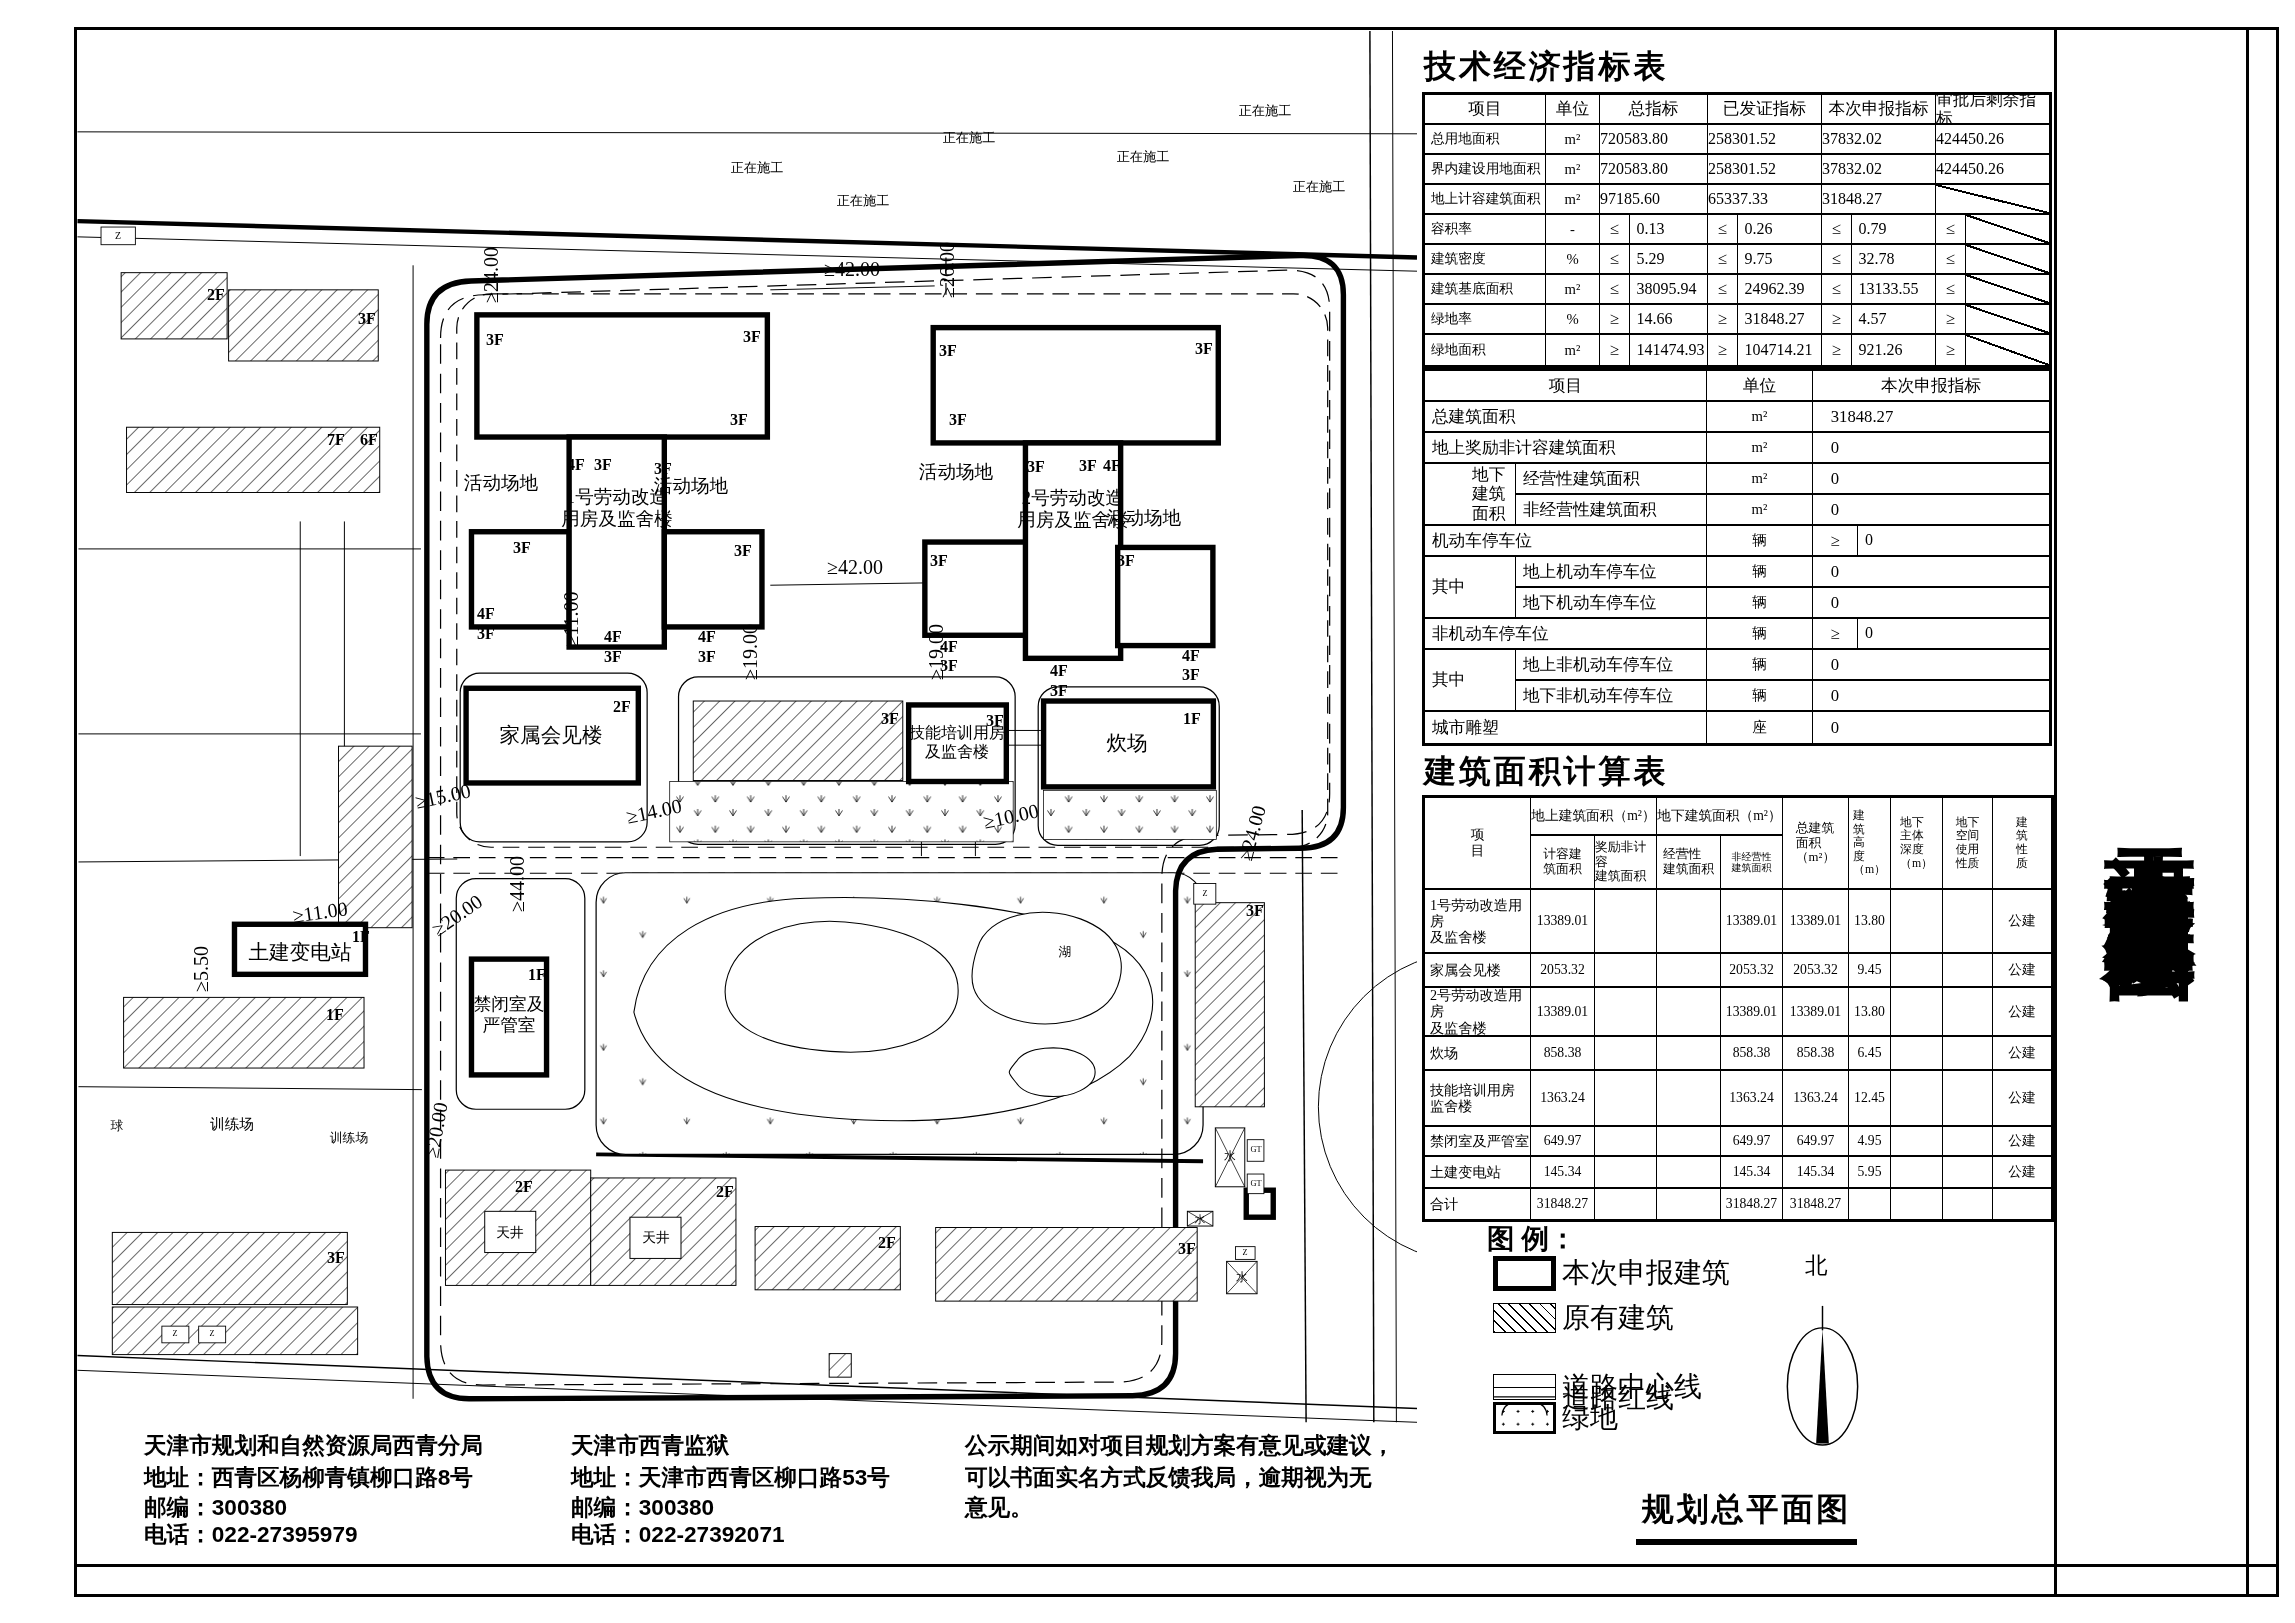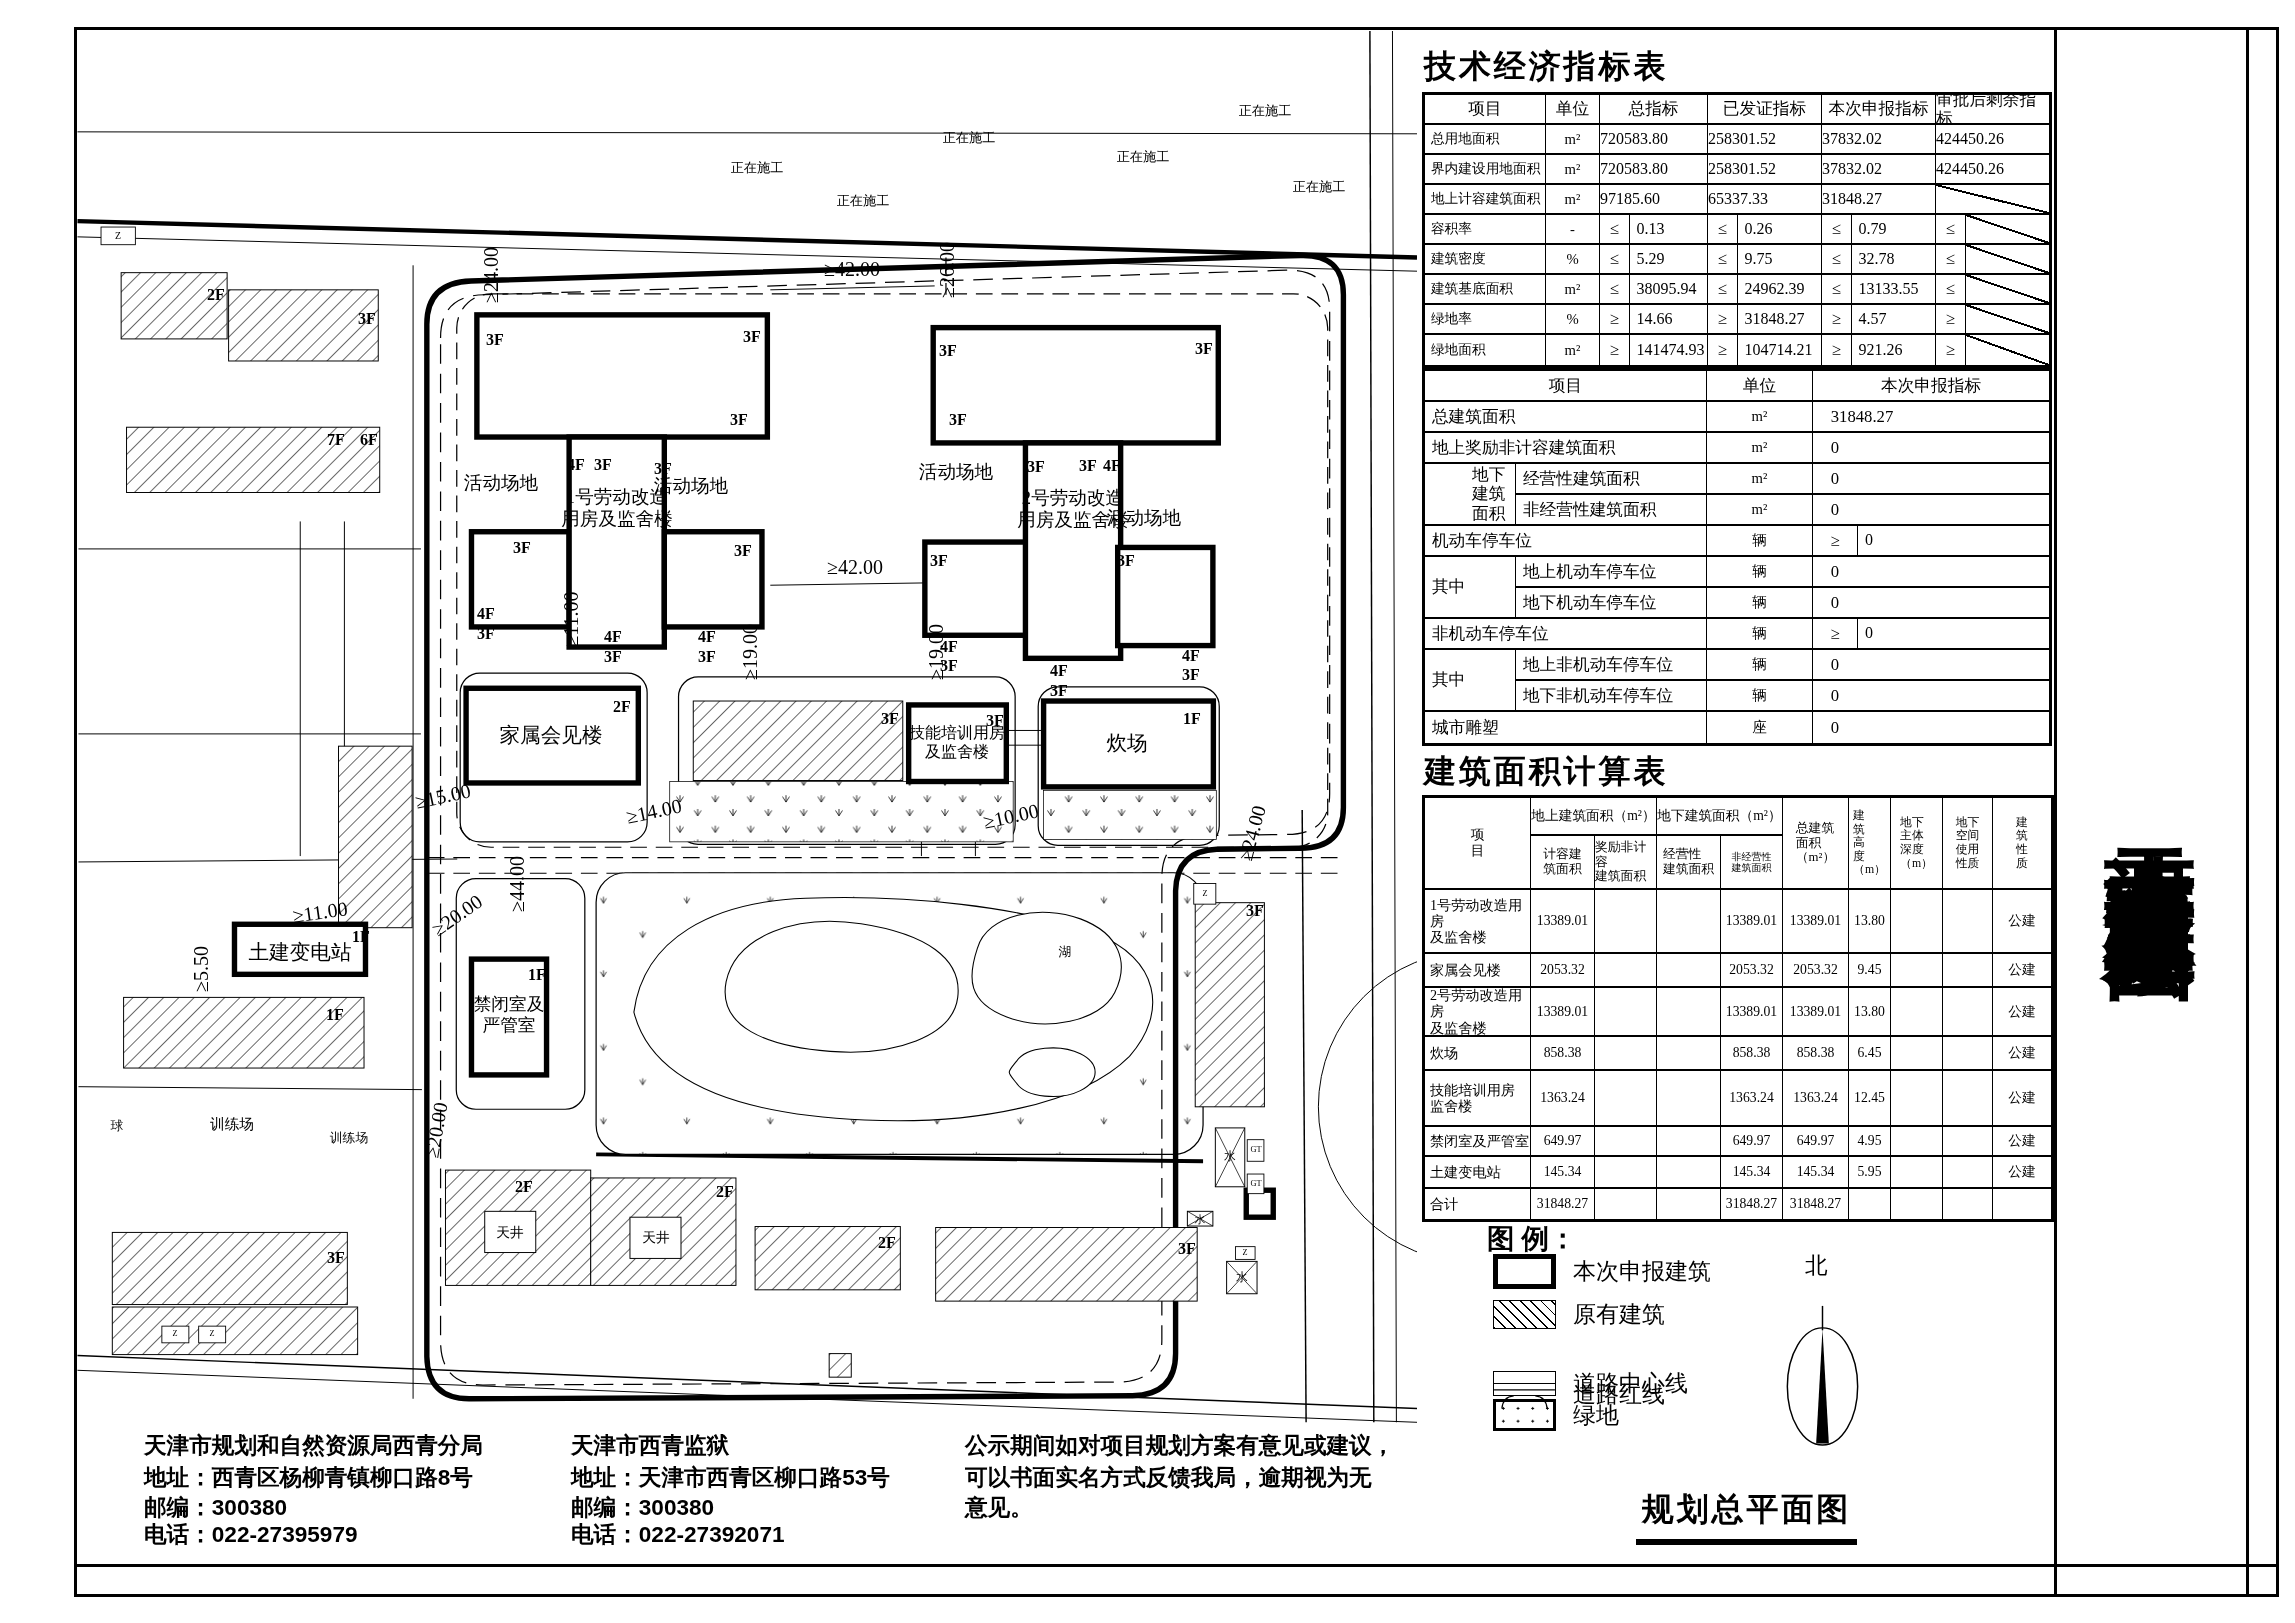--- a/index.html
+++ b/index.html
@@ -29,21 +29,21 @@
   .cunit{font-size:14.7px;} .cval{font-size:16px;}
   .sym{width:28.5px;align-self:stretch;display:flex;align-items:center;justify-content:center;border-right:1px solid #000;font-size:16.7px;}
   .valL{flex:1;padding-left:6.9px;font-size:16px;display:flex;align-items:center;}
   .diagfill{flex:1;align-self:stretch;background:linear-gradient(to top right,transparent calc(50% - 1px),#000 calc(50% - 1px),#000 calc(50% + 1px),transparent calc(50% + 1px));}
   .bname{font-size:16.7px;justify-content:flex-start;padding-left:6.9px;}
   .bval{font-size:16.7px;justify-content:flex-start;padding-left:17.7px;}
   .cc{font-size:13.7px;}
   
   #legend-title{position:absolute;left:1487px;top:1221px;font-size:27.5px;font-weight:bold;}
   .lg-item{position:absolute;left:1493px;display:flex;align-items:center;}
-  .lg-label{margin-left:17px;font-size:23px;}
+  .lg-label{margin-left:6px;font-size:28px;}
   .sw{width:63px;box-sizing:border-box;flex:none;}
   .sw-new{height:35px;border:5.9px solid #000;}
   .sw-old{height:29.4px;border:1px solid #000;background:repeating-linear-gradient(45deg,#000 0 1.2px,#fff 1.2px 7.4px);}
   .sw-center{height:25.5px;border:1px solid #000;background:linear-gradient(#000,#000) center/100% 1px no-repeat;}
   .sw-green{height:32px;border:3.9px solid #000;background-image:radial-gradient(#000 1.1px,transparent 1.4px);background-size:14.7px 12.8px;}
   #north-label{position:absolute;left:1805px;top:1250px;font-size:22.6px;}
   
   .fline{position:absolute;font-family:"Liberation Sans","DejaVu Sans",sans-serif;font-weight:bold;font-size:22.6px;white-space:nowrap;}
   
   #siteplan{position:absolute;left:76px;top:31px;width:1341px;height:1395px;}

